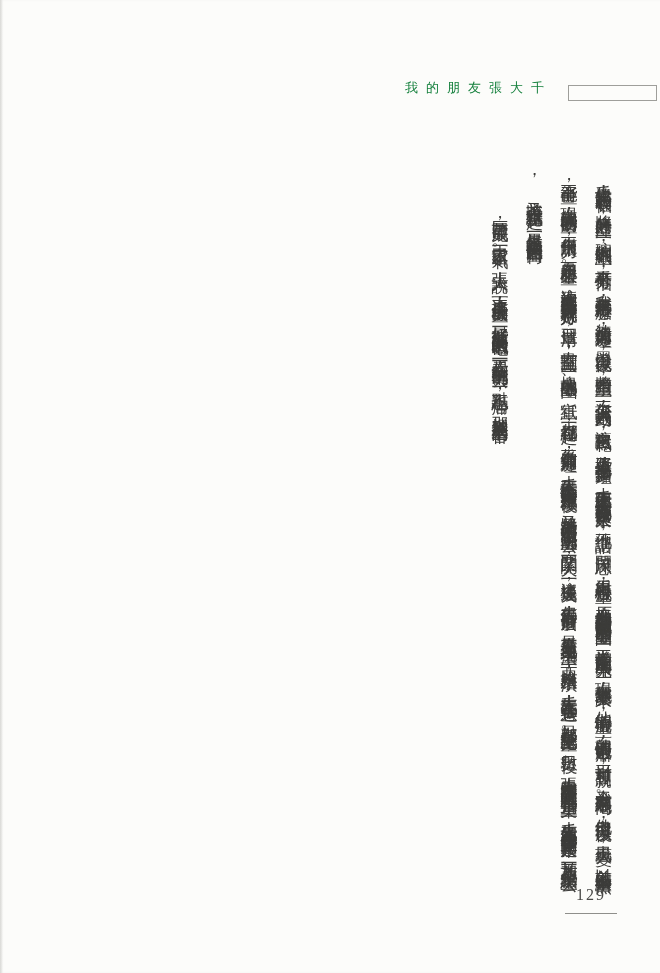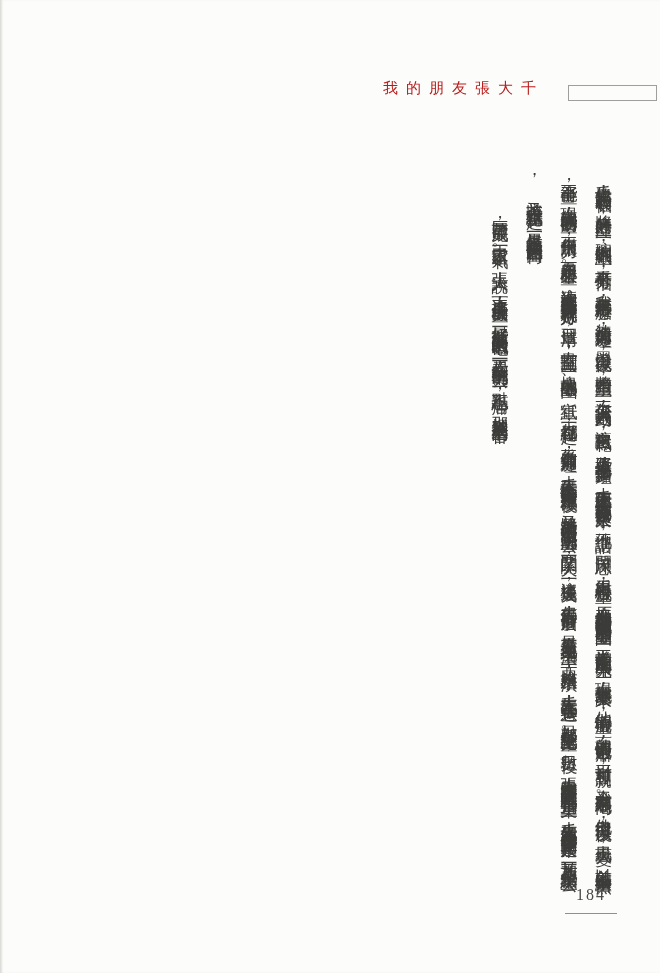--- a/index.html
+++ b/index.html
@@ -20,24 +20,24 @@
   
   .scan-edge {
     position: absolute;
     left: 0; top: 0;
     width: 3px; height: 973px;
     background: linear-gradient(to right, #d9d9d6, rgba(217,217,214,0));
   }
   .running-title {
     position: absolute;
     top: 79px;
-    right: 116px;
-    font-size: 15px;
+    right: 108px;
+    font-size: 13px;
     letter-spacing: 8px;
-    color: #b91c1c;
+    color: #15803d;
     white-space: nowrap;
   }
   .header-box {
     position: absolute;
     top: 85px;
     right: 3px;
     width: 87px;
     height: 14px;
     border: 1px solid #9e9e9a;
     background: transparent;
@@ -92,15 +92,15 @@
 
   <div class="running-title">我的朋友張大千</div>
 
   <div class="header-box"></div>
 
   <div class="text-body">
     <p>千先生捲起短衫的衣袖，將磨好的墨汁，一碗一碗的倒在紙上，看來十分可怕，我在旁看得提心吊膽，無法想像如何處理，墨潑完以後，將畫室門鎖上，不許任何人入內走動，讓它自然風乾，這些工作也不過半個多鐘頭，大千先生即下樓捧了一個蓋碗茶杯獨自飲起茶來了，他不講話，閉目深思，看得出心思很沈重，原來他在計劃如何處理他剛才潑下的那些墨團團。平常愛擺龍門陣的大千先生，現在突然地安靜下來，他的心情沈重，面部的表情也嚴肅，平日和藹可親，今天就有顯著地不同。他自從目疾以後，畫風大變，以前的工筆繪畫當然不能再畫，現在的大氣磅礴的畫，不僅只用眼力，而是用心眼來畫。這次的大畫的事先準備工作腹稿早就打好。翌日清早，畫室打開，一塊一塊的墨團團、宣紙，也都縐在一起，眞不知道如何處理，大千先生不慌不忙的將每張宣紙整理以後，又將早就準備的石青也一碗一碗的潑上去，門又關了一天，這樣一連幾天，仍舊看不出什麼眉目，只看見新地毯上東一塊墨漬，西一堆顏料水漬，大千先生毫不在意這些，只顧在那些宣紙上比畫。數日後，張夫人和保羅將墨團團的宣紙一張一張抬到畫桌上，大千先生又用毛筆將每個墨團團連接起來，又加上荷花一朶一朶點綴上去，又將六張宣紙拼在一起，果然是一幅構圖完整的巨荷圖。</p>
     <p class="indented">巨荷圖完成了，大家鬆了一口氣。張夫人說：「下次再畫這樣的大畫，最好能訂做一架磨墨的機器吧！看起你一碗一碗的倒下去，一點也不心痛，那裡知道磨墨人的辛苦</p>
   </div>
 
-  <div class="page-number">184</div>
+  <div class="page-number">129</div>
   <div class="page-number-rule"></div>
 </div>
 
 </body></html>

